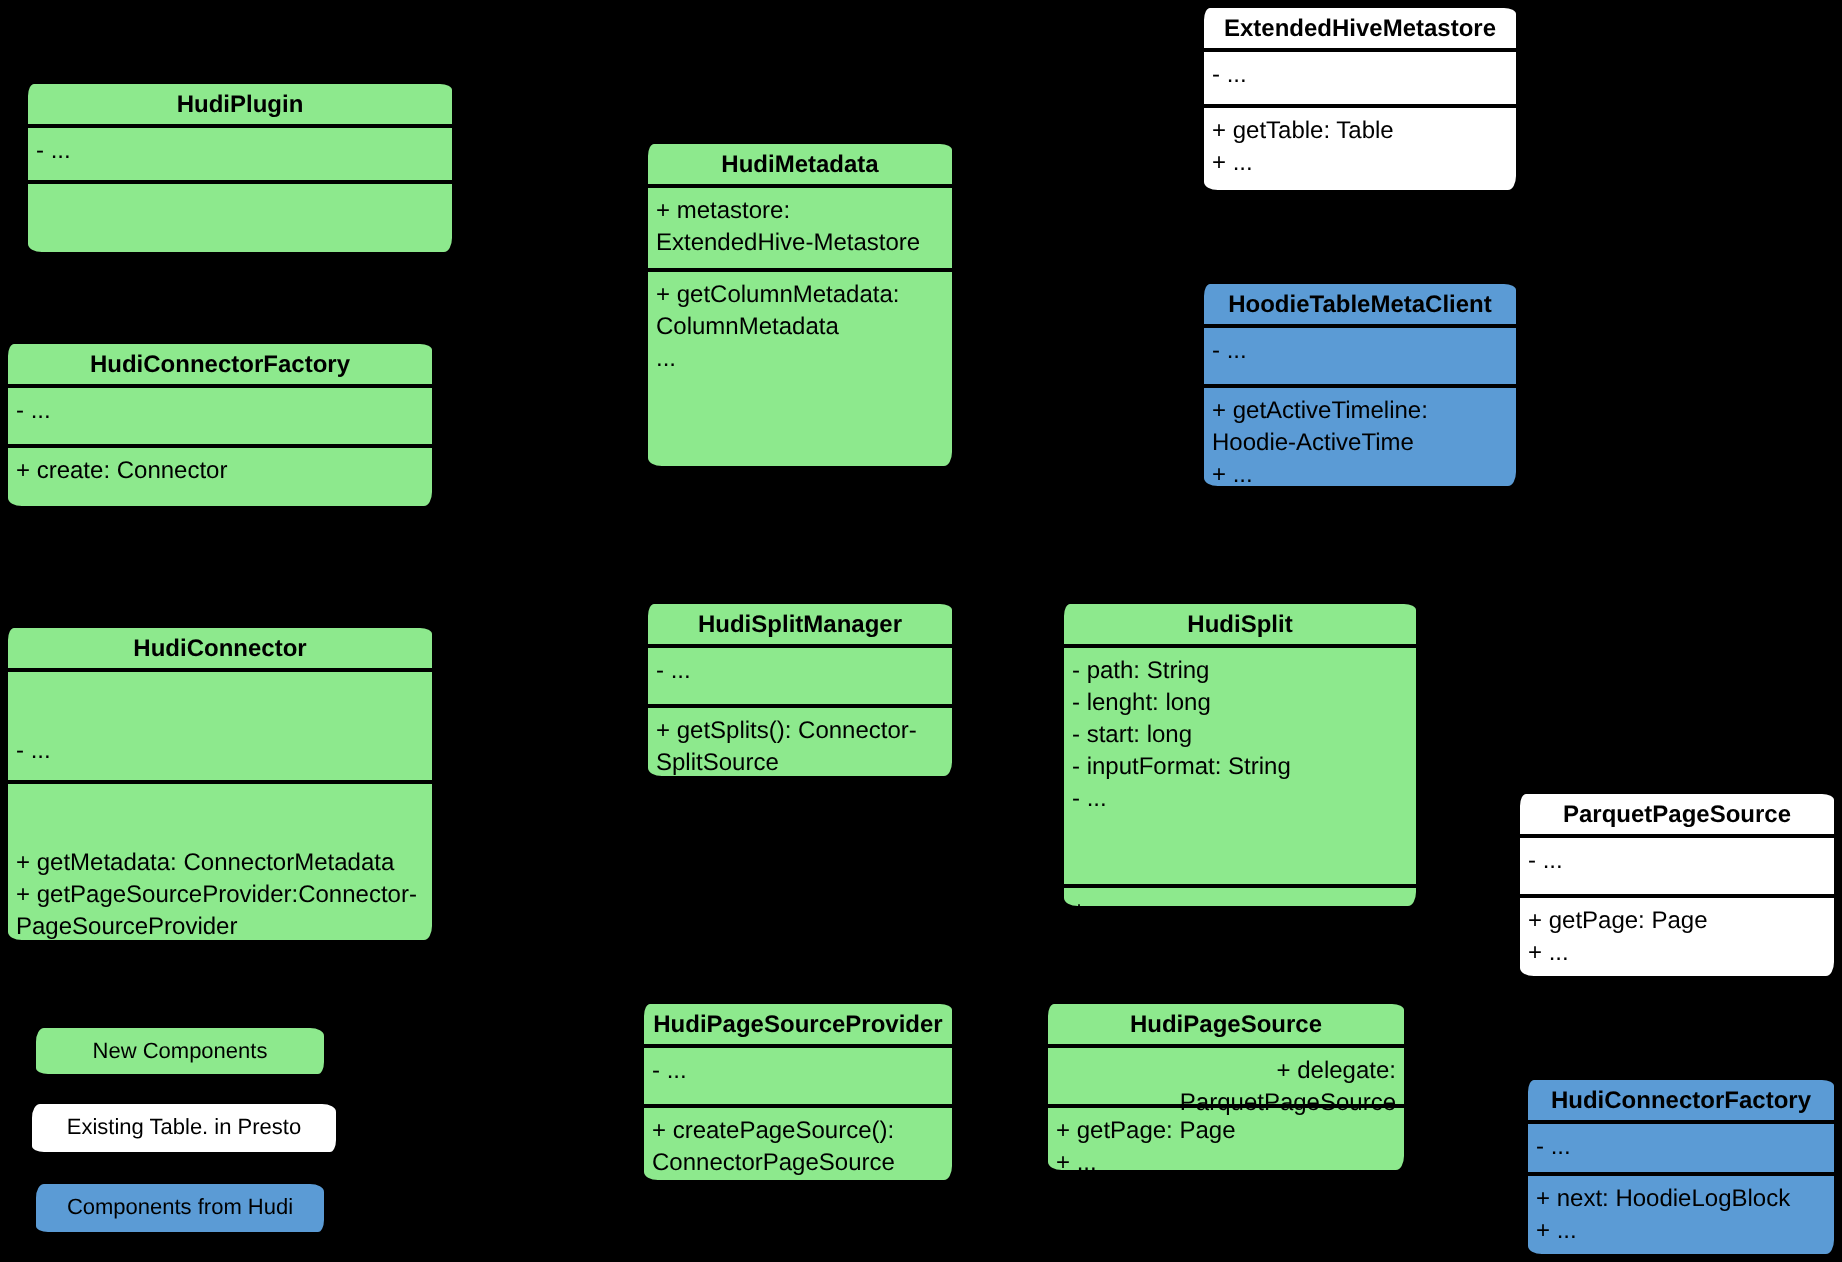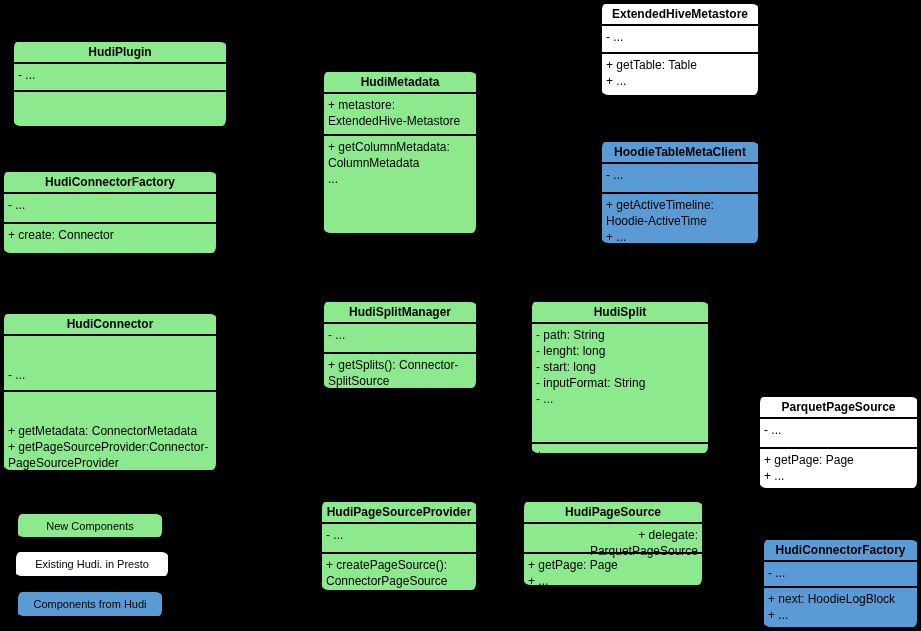--- a/index.html
+++ b/index.html
@@ -180,16 +180,16 @@
     <div class="uml-sec sec-attrs" style="height:26px;">
       <div>- ...</div>
     </div>
     <div class="uml-sec sec-methods">
       <div>+ next: HoodieLogBlock</div>
       <div>+ ...</div>
     </div>
   </div>
 
   <div class="legend green" style="left:16px;top:512px;width:148px;height:27px;">New Components</div>
-  <div class="legend white" style="left:14px;top:550px;width:156px;height:28px;">Existing Hudi. in Presto</div>
+  <div class="legend white" style="left:14px;top:550px;width:156px;height:28px;">Existing Table. in Presto</div>
   <div class="legend blue" style="left:16px;top:590px;width:148px;height:28px;">Components from Hudi</div>
 
 </div>
 
 </body></html>

